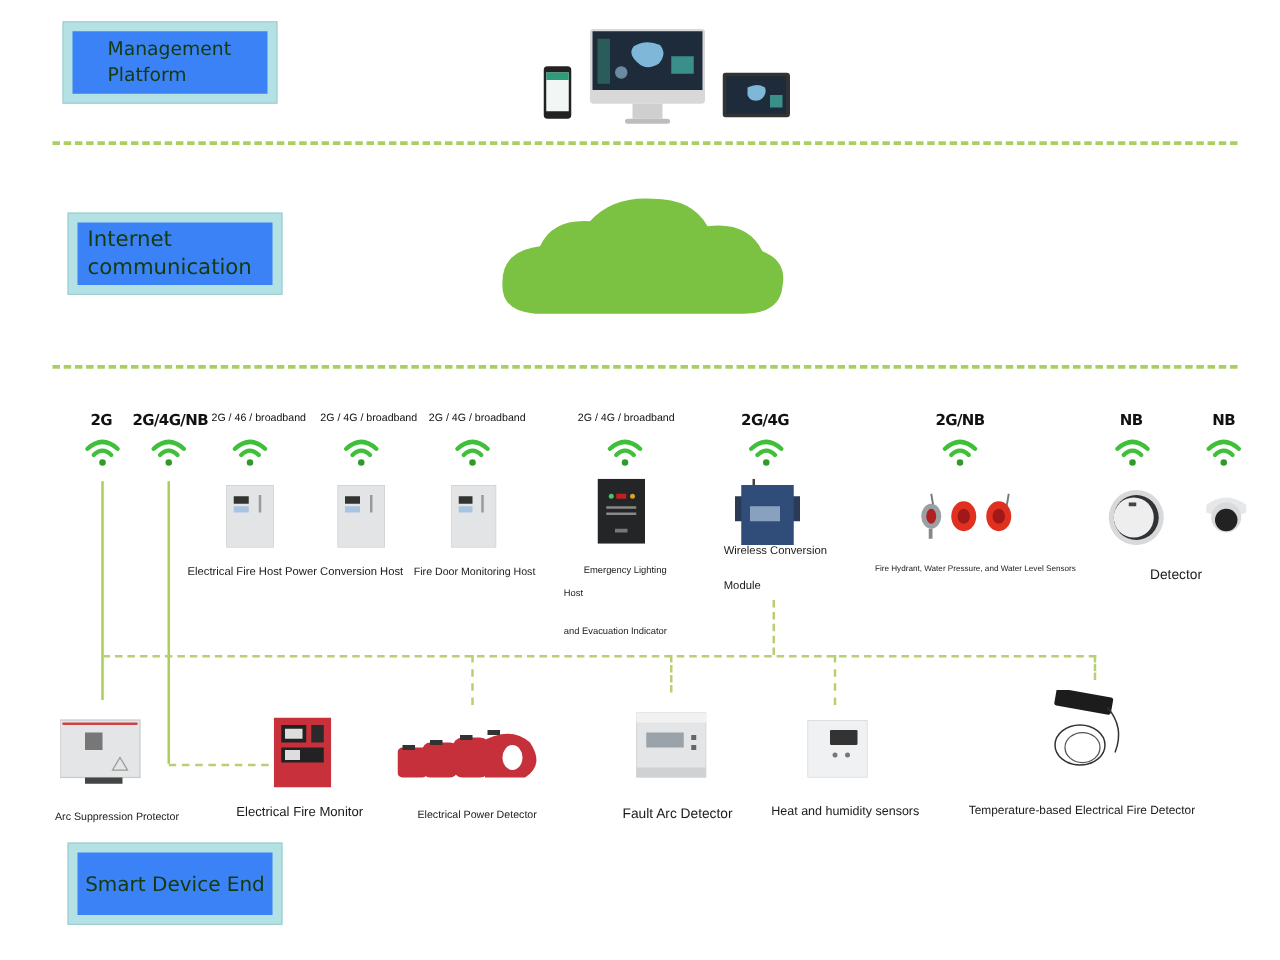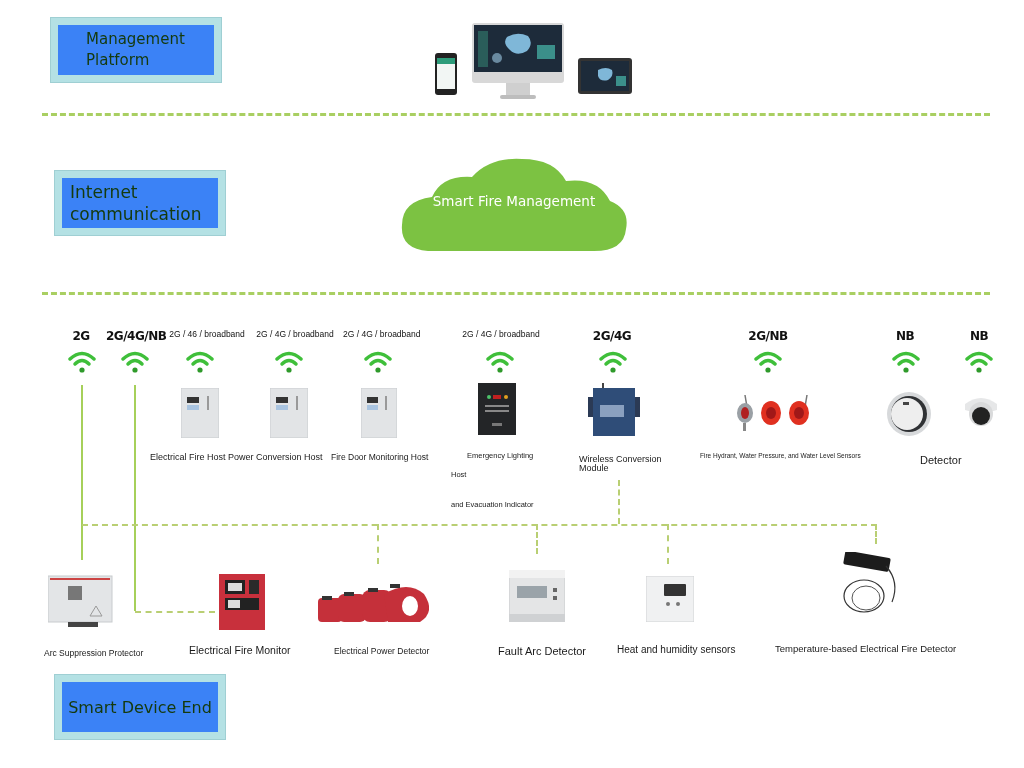--- a/index.html
+++ b/index.html
@@ -62,21 +62,20 @@
   <rect x="0" y="0" width="54" height="36" rx="3" fill="#333"></rect>
   <rect x="3" y="3" width="48" height="30" fill="#1d2b3a"></rect>
   <path d="M20 12 Q28 8 34 12 Q36 18 30 22 Q22 24 20 18 Z" fill="#7fb7d8"></path>
   <rect x="38" y="18" width="10" height="10" fill="#3b8f8a"></rect>
 </svg>
 
 <div class="abs" style="left:398px;top:155px;width:232px;height:102px;">
   <svg class="abs" width="232" height="102" viewBox="0 0 232 102" style="left:0;top:0;">
     <path d="M30 96 Q2 94 4 70 Q4 46 34 42 Q44 20 74 22 Q92 2 124 4 Q156 4 168 26 Q200 22 212 46 Q232 54 228 74 Q226 96 196 96 Z" fill="#7cc242"></path>
   </svg>
-  <div class="cloud-text" style="top:38px;font-size:13.5px;">Smart Fire Management</div>
 </div>
 
 <div class="proto big" style="left:68px;top:329px;width:26px;">2G</div>
 <div class="proto big" style="left:106px;top:329px;width:60px;">2G/4G/NB</div>
 <div class="proto small" style="left:168px;top:329px;width:78px;">2G / 46 / broadband</div>
 <div class="proto small" style="left:256px;top:329px;width:78px;">2G / 4G / broadband</div>
 <div class="proto small" style="left:343px;top:329px;width:72px;">2G / 4G / broadband</div>
 <div class="proto small" style="left:462px;top:329px;width:78px;">2G / 4G / broadband</div>
 <div class="proto big" style="left:592px;top:329px;width:40px;">2G/4G</div>
 <div class="proto big" style="left:747px;top:329px;width:42px;">2G/NB</div>
@@ -169,21 +168,21 @@
 <div class="label" style="left:451px;top:461px;font-size:7.5px;margin-top:39px;">and Evacuation Indicator</div>
 <div class="label" style="left:451px;top:470px;font-size:7.5px;">Host</div>
 
 <svg class="device" style="left:588px;top:383px;" width="52" height="54" viewBox="0 0 52 54">
   <rect x="14" y="0" width="2" height="6" fill="#444"></rect>
   <rect x="0" y="14" width="6" height="20" fill="#2b3a55"></rect>
   <rect x="46" y="14" width="6" height="20" fill="#2b3a55"></rect>
   <rect x="5" y="5" width="42" height="48" fill="#2f4d78"></rect>
   <rect x="12" y="22" width="24" height="12" fill="#8aa0bf"></rect>
 </svg>
-<div class="label" style="left:579px;top:454px;font-size:9px;">Wireless Conversion</div>
+<div class="label" style="left:579px;top:435px;font-size:9px;">Wireless Conversion</div>
 <div class="label" style="left:579px;top:463px;font-size:9px;">Module</div>
 
 <svg class="device" style="left:733px;top:393px;" width="80" height="40" viewBox="0 0 80 40">
   <line x1="12" y1="2" x2="14" y2="14" stroke="#777" stroke-width="1.5"></line>
   <ellipse cx="12" cy="20" rx="8" ry="10" fill="#9aa0a5"></ellipse>
   <ellipse cx="12" cy="20" rx="4" ry="6" fill="#b02020"></ellipse>
   <ellipse cx="38" cy="20" rx="10" ry="12" fill="#e03020"></ellipse>
   <ellipse cx="38" cy="20" rx="5" ry="6" fill="#a01818"></ellipse>
   <line x1="74" y1="2" x2="72" y2="14" stroke="#777" stroke-width="1.5"></line>
   <ellipse cx="66" cy="20" rx="10" ry="12" fill="#e03020"></ellipse>

